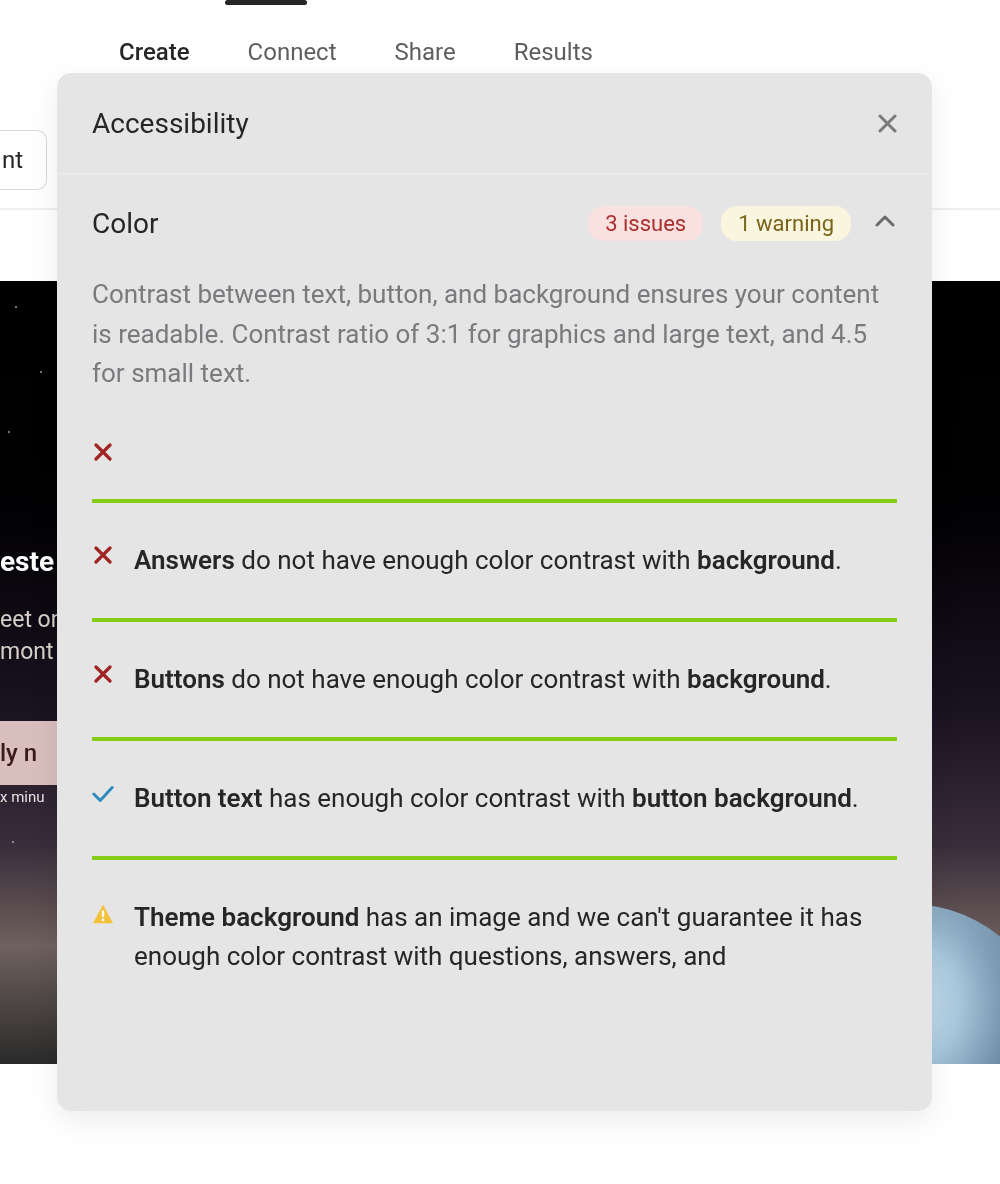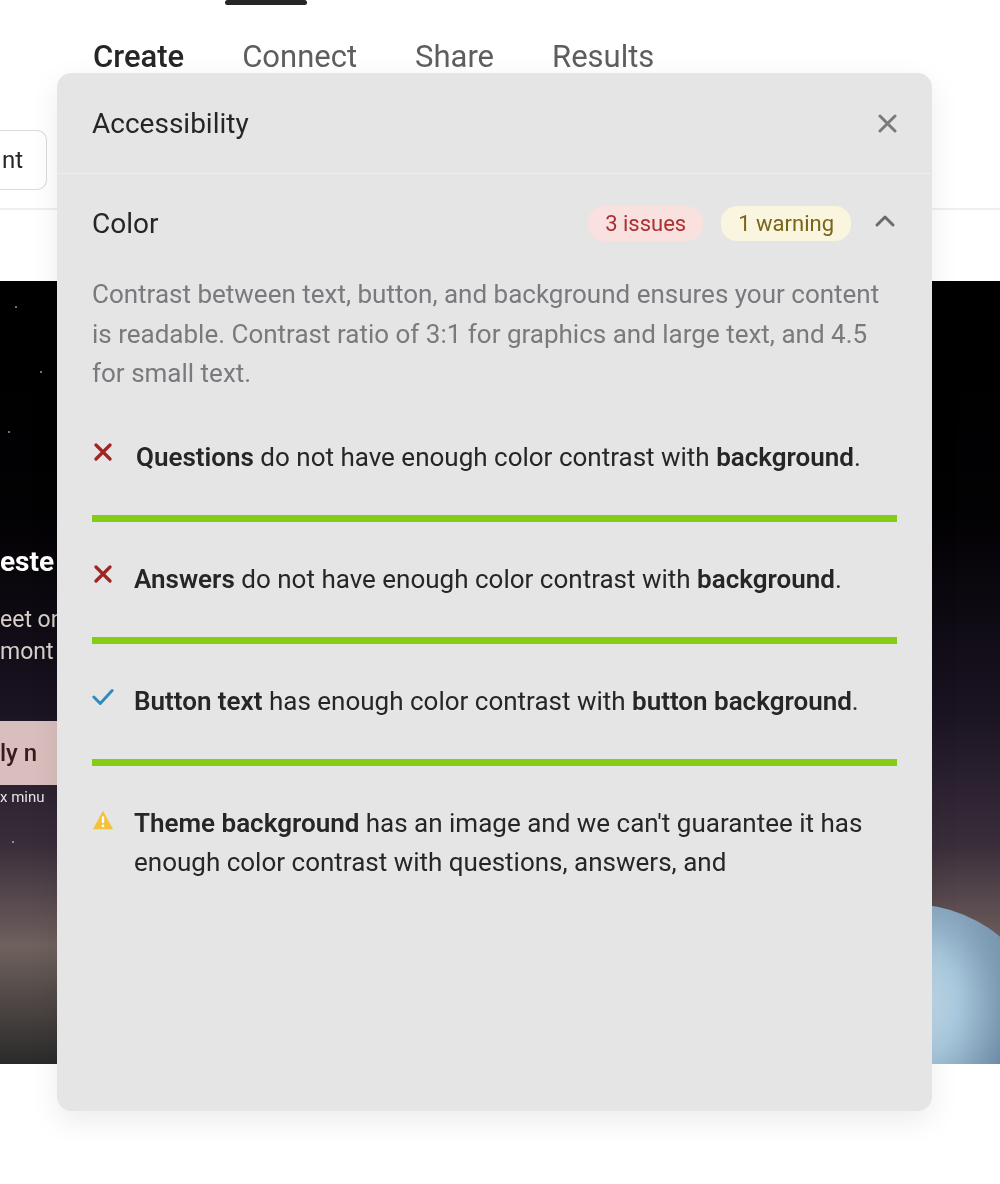--- a/index.html
+++ b/index.html
@@ -24,22 +24,22 @@
       background: #262627;
       border-radius: 3px;
     }
     .tabs {
       position: absolute;
       top: 38px;
       left: 0;
       right: 0;
       display: flex;
       gap: 58px;
-      padding-left: 93px;
-      font-size: 31px;
+      padding-left: 119px;
+      font-size: 24px;
     }
     .tab {
       color: #5e5e5e;
       cursor: pointer;
     }
     .tab.active {
       color: #262627;
       font-weight: 500;
     }
     .nt-fragment {
@@ -195,21 +195,21 @@
     .items {
       padding: 44px 34px 0 34px;
     }
     .item {
       display: flex;
       align-items: flex-start;
       padding: 0 0 38px 0;
       gap: 22px;
     }
     .item + .item {
-      border-top: 7px solid #84cc16;
+      border-top: 4px solid #84cc16;
       padding-top: 38px;
       gap: 20px;
     }
     .item-icon {
       flex-shrink: 0;
       width: 22px;
       margin-top: 5px;
       display: flex;
       justify-content: center;
     }
@@ -282,36 +282,43 @@
   <div class="section-desc">Contrast between text, button, and background ensures your content is readable. Contrast ratio of 3:1 for graphics and large text, and 4.5 for small text.</div>
 
   <div class="items">
 
     <div class="item">
       <div class="item-icon">
         <svg width="18" height="18" viewBox="0 0 18 18">
             <path d="M2 2 L16 16 M16 2 L2 16" stroke="#a02424" stroke-width="3.2" stroke-linecap="round"></path>
           </svg>
       </div>
-      <div class="item-text">
-        <strong>Questions</strong><span> do not have enough color contrast with </span><strong>background</strong><span>.</span>
-      </div>
     </div>
 
     <div class="item">
       <div class="item-icon">
         <svg width="18" height="18" viewBox="0 0 18 18">
             <path d="M2 2 L16 16 M16 2 L2 16" stroke="#a02424" stroke-width="3.2" stroke-linecap="round"></path>
           </svg>
       </div>
       <div class="item-text">
         <strong>Answers</strong><span> do not have enough color contrast with </span><strong>background</strong><span>.</span>
       </div>
     </div>
 
+    <div class="item">
+      <div class="item-icon">
+        <svg width="18" height="18" viewBox="0 0 18 18">
+            <path d="M2 2 L16 16 M16 2 L2 16" stroke="#a02424" stroke-width="3.2" stroke-linecap="round"></path>
+          </svg>
+      </div>
+      <div class="item-text">
+        <strong>Buttons</strong><span> do not have enough color contrast with </span><strong>background</strong><span>.</span>
+      </div>
+    </div>
 
     <div class="item">
       <div class="item-icon">
         <svg width="24" height="20" viewBox="0 0 24 20">
             <path d="M2 10 L9 17 L22 3" stroke="#2f8bbd" stroke-width="3.2" fill="none" stroke-linecap="round" stroke-linejoin="round"></path>
           </svg>
       </div>
       <div class="item-text">
         <strong>Button text</strong><span> has enough color contrast with </span><strong>button background</strong><span>.</span>
       </div>

